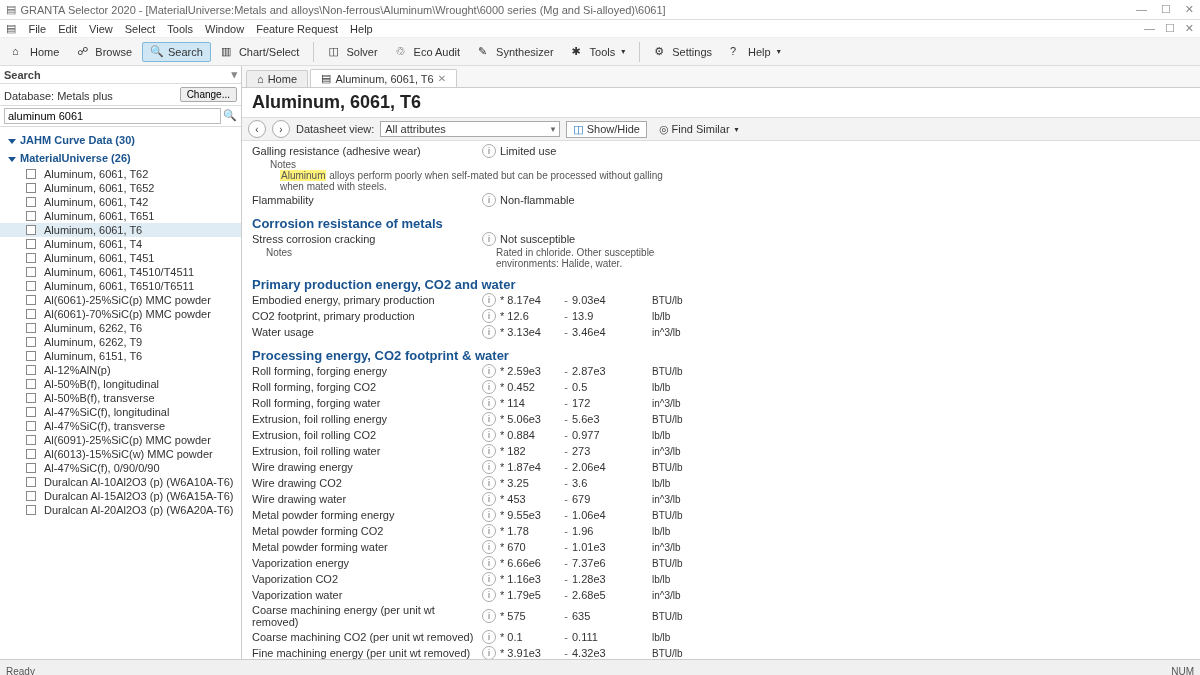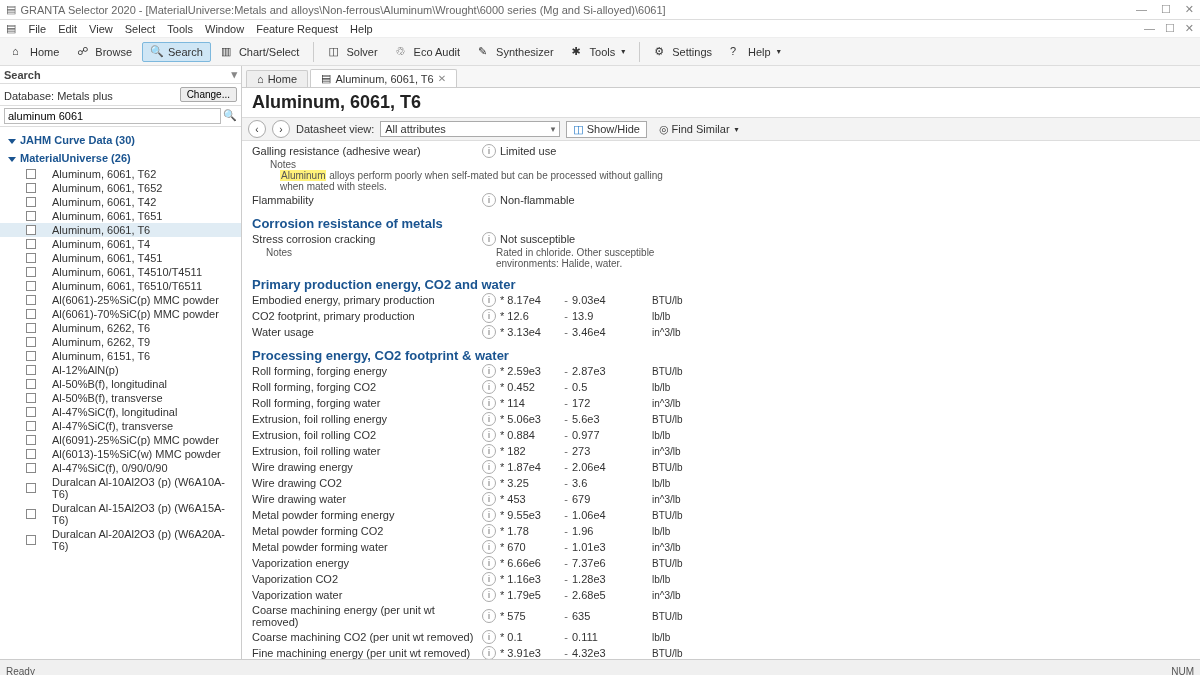--- a/index.html
+++ b/index.html
@@ -22,21 +22,21 @@
 .search-head { padding: 2px 4px; border-bottom: 1px solid #ddd; font-size: 11px; font-weight: bold; color: #444; display:flex; align-items:center; }
 .dbrow { padding: 3px 4px; border-bottom: 1px solid #ddd; display:flex; align-items:flex-end; font-size: 11px; }
 .dbrow button { margin-left:auto; font-size:10px; padding:1px 6px; border:1px solid #aaa; background:#eee; border-radius:2px; }
 .searchbox { display:flex; align-items:center; border-bottom:1px solid #ddd; padding:2px 4px; }
 .searchbox input { flex:1; border:1px solid #bbb; padding:1px 3px; font-size:11px; }
 .searchbox .sico { width:14px; height:14px; margin-left:2px; color:#666; }
 
 .tree { flex:1; overflow:auto; padding: 4px 0; }
 .tree-root { padding: 3px 8px; font-weight: bold; color: #1a5490; cursor: pointer; }
 .tree-root .tri { display:inline-block; width:0; height:0; border-left:4px solid transparent; border-right:4px solid transparent; border-top:5px solid #1a5490; margin-right:4px; vertical-align:middle; }
-.tree-item { padding: 1px 0 1px 26px; font-size: 11px; cursor: pointer; display:flex; align-items:center; gap:16px; }
+.tree-item { padding: 1px 0 1px 26px; font-size: 11px; cursor: pointer; display:flex; align-items:center; gap:8px; }
 .tree-item.sel { background: #e0ecf4; }
 .fico { width:10px; height:10px; display:inline-block; border:1px solid #888; background:#fff; }
 
 .content { flex:1; display:flex; flex-direction:column; overflow:hidden; }
 .tabs { height:22px; display:flex; align-items:flex-end; padding:0 4px; border-bottom:1px solid #ccc; background:#f7f7f7; }
 .tab { display:flex; align-items:center; gap:4px; padding:2px 10px; border:1px solid #ccc; border-bottom:none; background:#fff; font-size:11px; margin-right:2px; border-radius:2px 2px 0 0; }
 .tab.inactive { background:#eee; }
 .tab .x { color:#888; font-size:10px; }
 
 .heading { padding:4px 10px; font-size:18px; font-weight:600; color:#222; }

